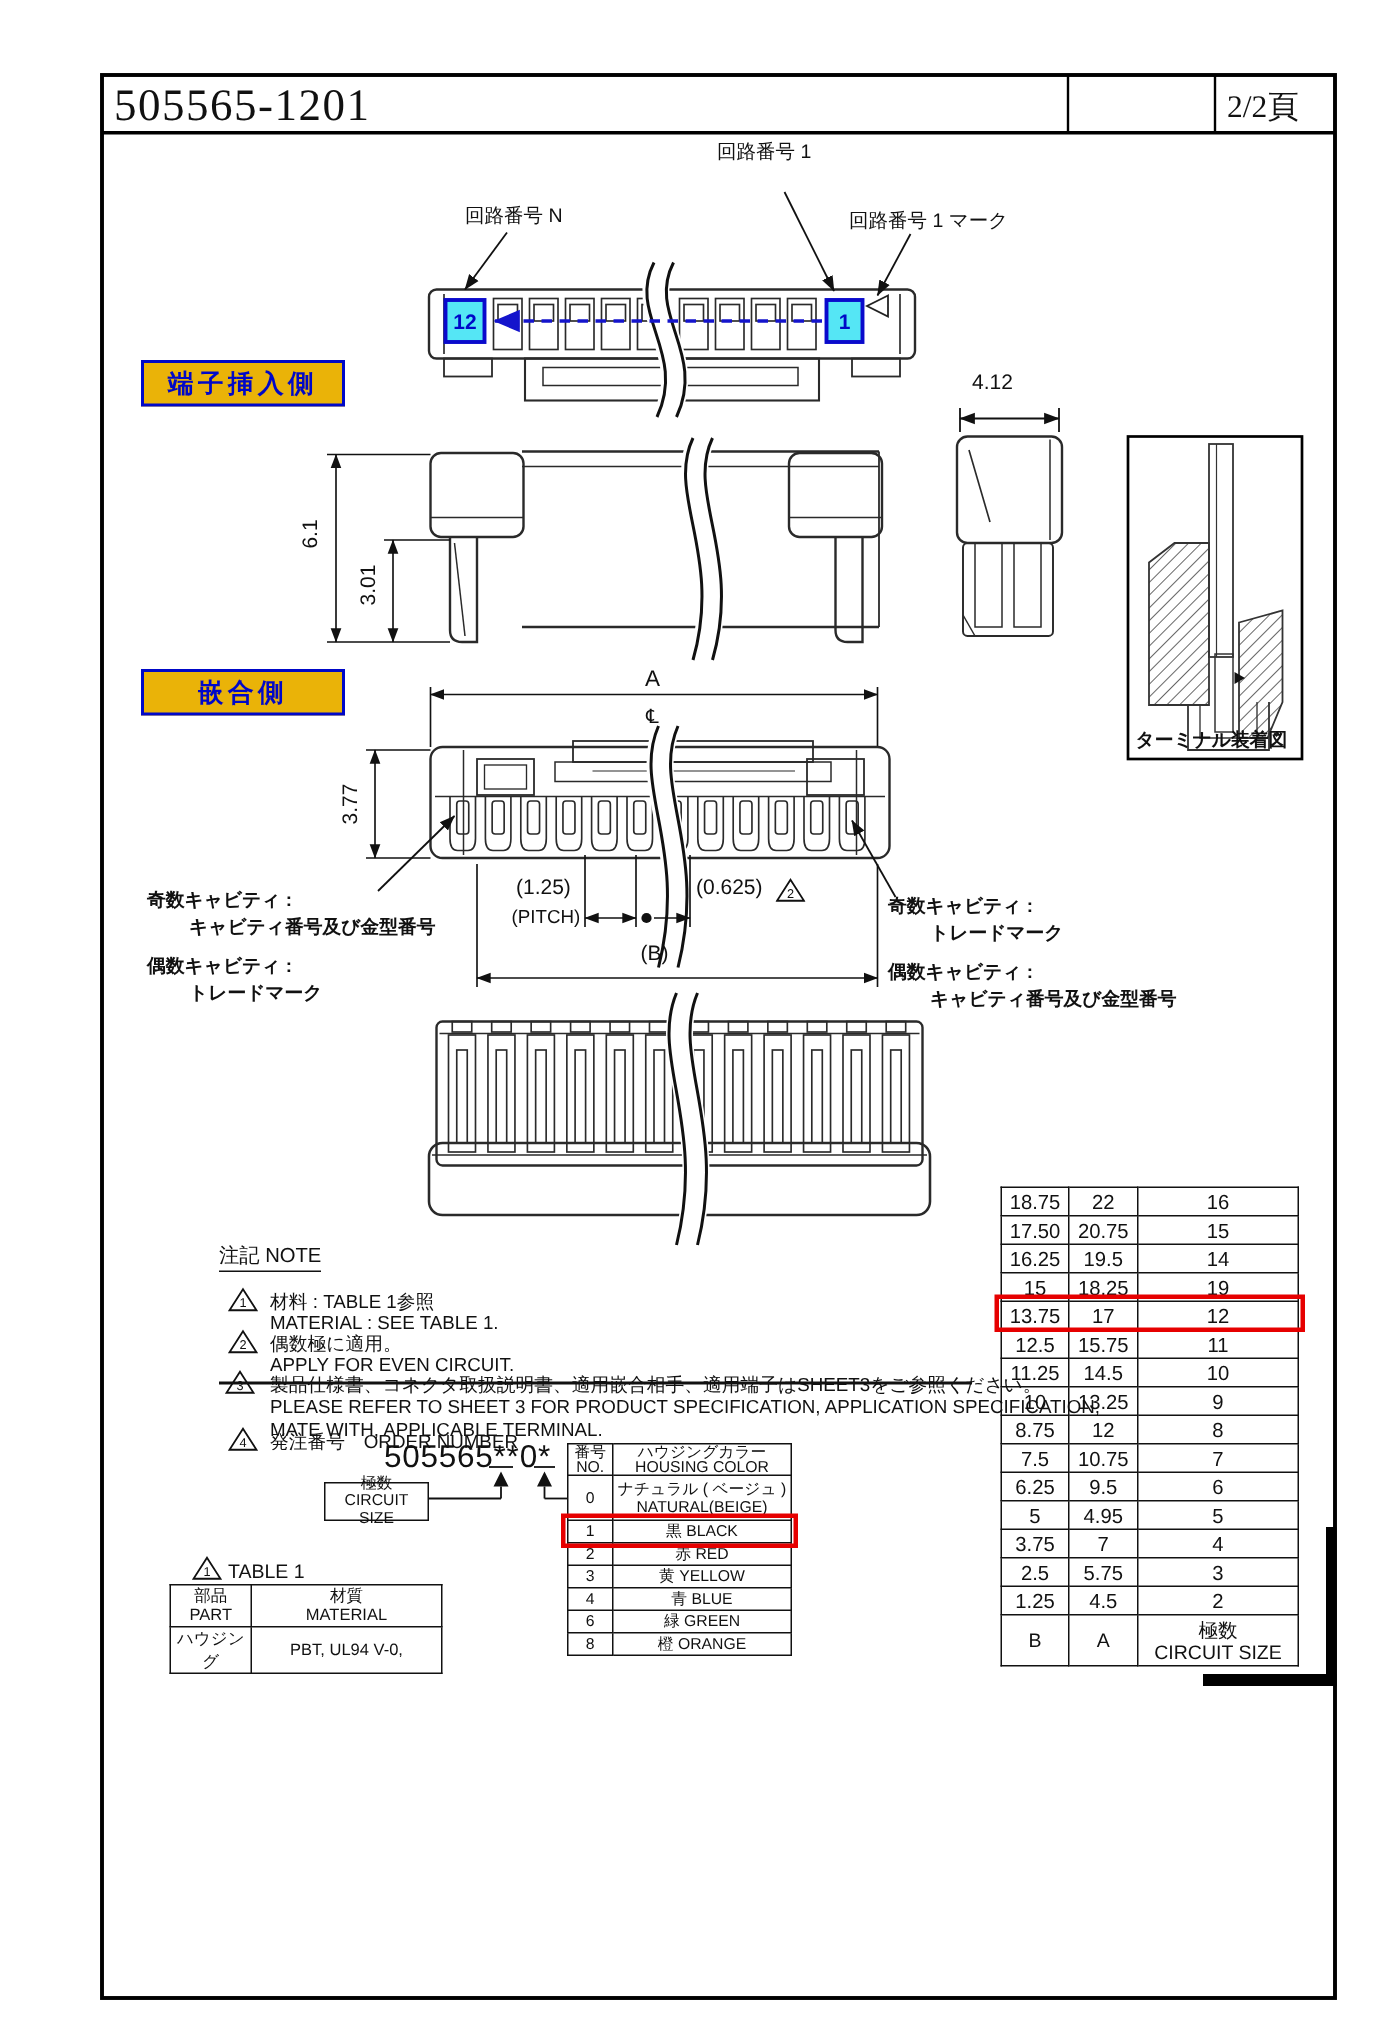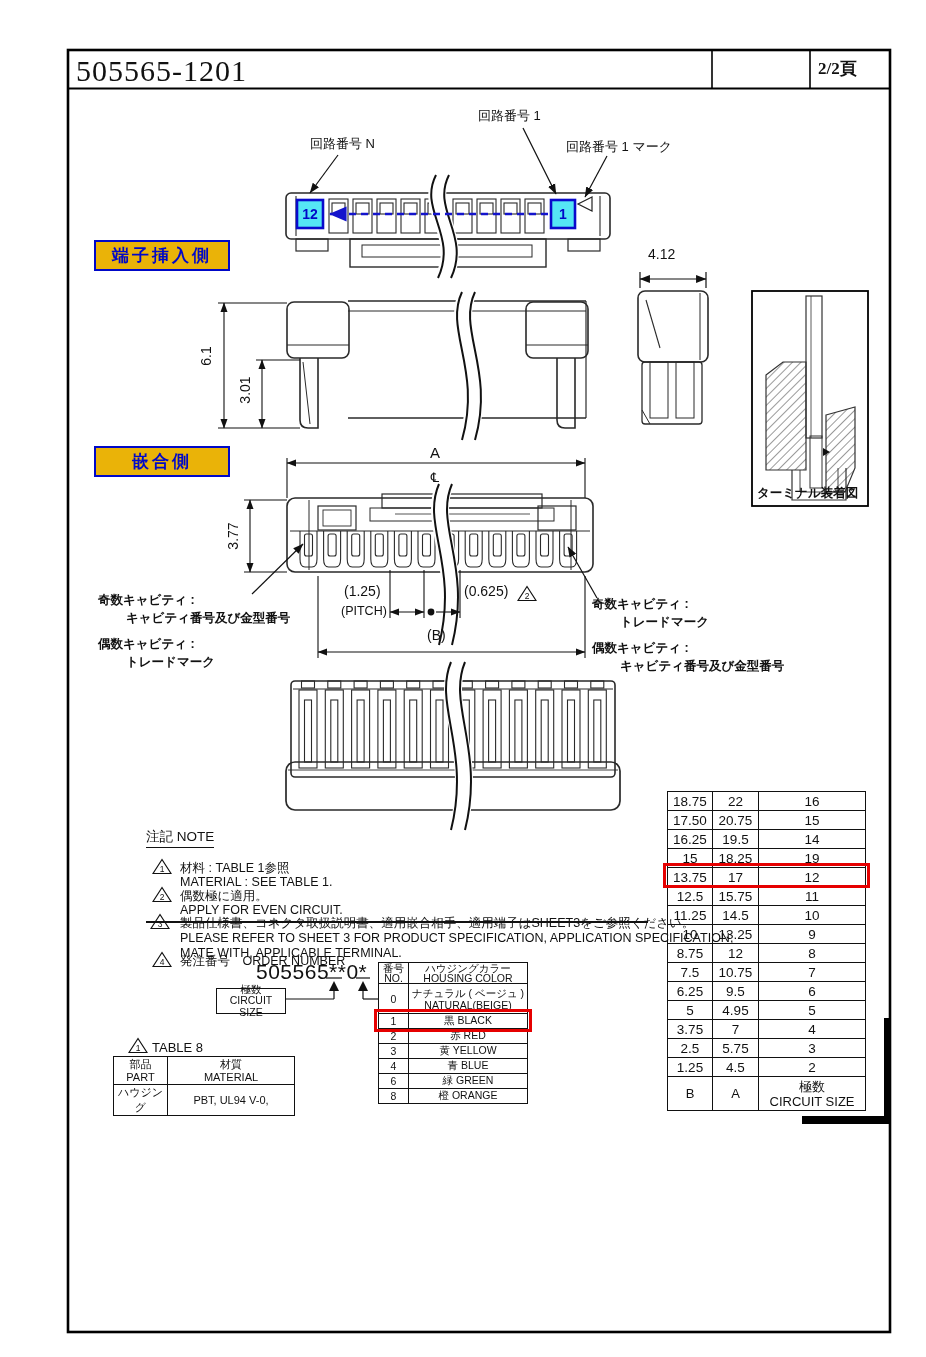--- a/index.html
+++ b/index.html
@@ -6,21 +6,21 @@
   html,body { background:#fff; }
   body {
     width:926px; height:1357px; position:relative; overflow:hidden;
     font-family:"Liberation Sans","DejaVu Sans",sans-serif; color:#111;
   }
   .abs { position:absolute; white-space:nowrap; }
   svg.linework { position:absolute; left:0; top:0; pointer-events:none; }
 
   
   .pn { font-family:"Liberation Serif","DejaVu Serif",serif; font-size:30px; letter-spacing:1px; }
-  .pg { font-family:"Liberation Serif","DejaVu Serif",serif; font-size:17px; font-weight:bold; }
+  .pg { font-family:"Liberation Serif","DejaVu Serif",serif; font-size:21px; font-weight:normal; }
 
   
   .cyanbox {
     position:absolute; background:#eab308; border:2.5px solid #0008c8;
     color:#0008c8; font-weight:bold; font-size:17px; letter-spacing:3px;
     display:flex; align-items:center; justify-content:center;
   }
 
   
   .pin { position:absolute; color:#0008c8; font-weight:bold; font-size:14px; text-align:center; }
@@ -315,21 +315,21 @@
     <line x1="363" y1="991" x2="363" y2="999"></line>
     <line x1="286" y1="999" x2="334" y2="999"></line>
     <line x1="363" y1="999" x2="378" y2="999"></line>
   </g>
 </svg>
 
 <span class="abs pn" style="left:76px; top:54px;">505565-1201</span>
 <span class="abs pg" style="left:818px; top:57px;">2/2頁</span>
 
 <span class="abs lbl" style="left:310px; top:135px;">回路番号 N</span>
-<span class="abs lbl" style="left:478px; top:107px;">回路番号 1</span>
+<span class="abs lbl" style="left:478px; top:92px;">回路番号 1</span>
 <span class="abs lbl" style="left:566px; top:138px;">回路番号 1 マーク</span>
 <span class="pin" style="left:297px; top:206px; width:26px;">12</span>
 <span class="pin" style="left:551px; top:206px; width:24px;">1</span>
 
 <div class="cyanbox" style="left:94px; top:240px; width:136px; height:31px;">端子挿入側</div>
 <div class="cyanbox" style="left:94px; top:446px; width:136px; height:31px;">嵌合側</div>
 
 <span class="abs dim" style="left:648px; top:246px;">4.12</span>
 <span class="vdim" style="left:206px; top:356px;">6.1</span>
 <span class="vdim" style="left:245px; top:390px;">3.01</span>
@@ -446,21 +446,21 @@
 </tbody>
   </table>
 <div class="redbox" style="left:374px; top:1009px; width:158px; height:23px;"></div>
 
 <span class="tri" style="left:128px; top:1037px;">
   <svg width="20" height="17">
       <path d="M10 1.5 L19 15.5 L1 15.5 Z"></path>
       <text x="10" y="13.5" text-anchor="middle">1</text>
     </svg>
 </span>
-<span class="abs" style="left:152px; top:1040px; font-size:13px;">TABLE 8</span>
+<span class="abs" style="left:152px; top:1040px; font-size:13px;">TABLE 1</span>
 <table class="t1">
   <tbody>
       <tr>
     <td class="c1 h">
       <span>部品</span><br><span>PART</span>
     </td>
     <td class="h">
       <span>材質</span><br><span>MATERIAL</span>
     </td>
   </tr>

